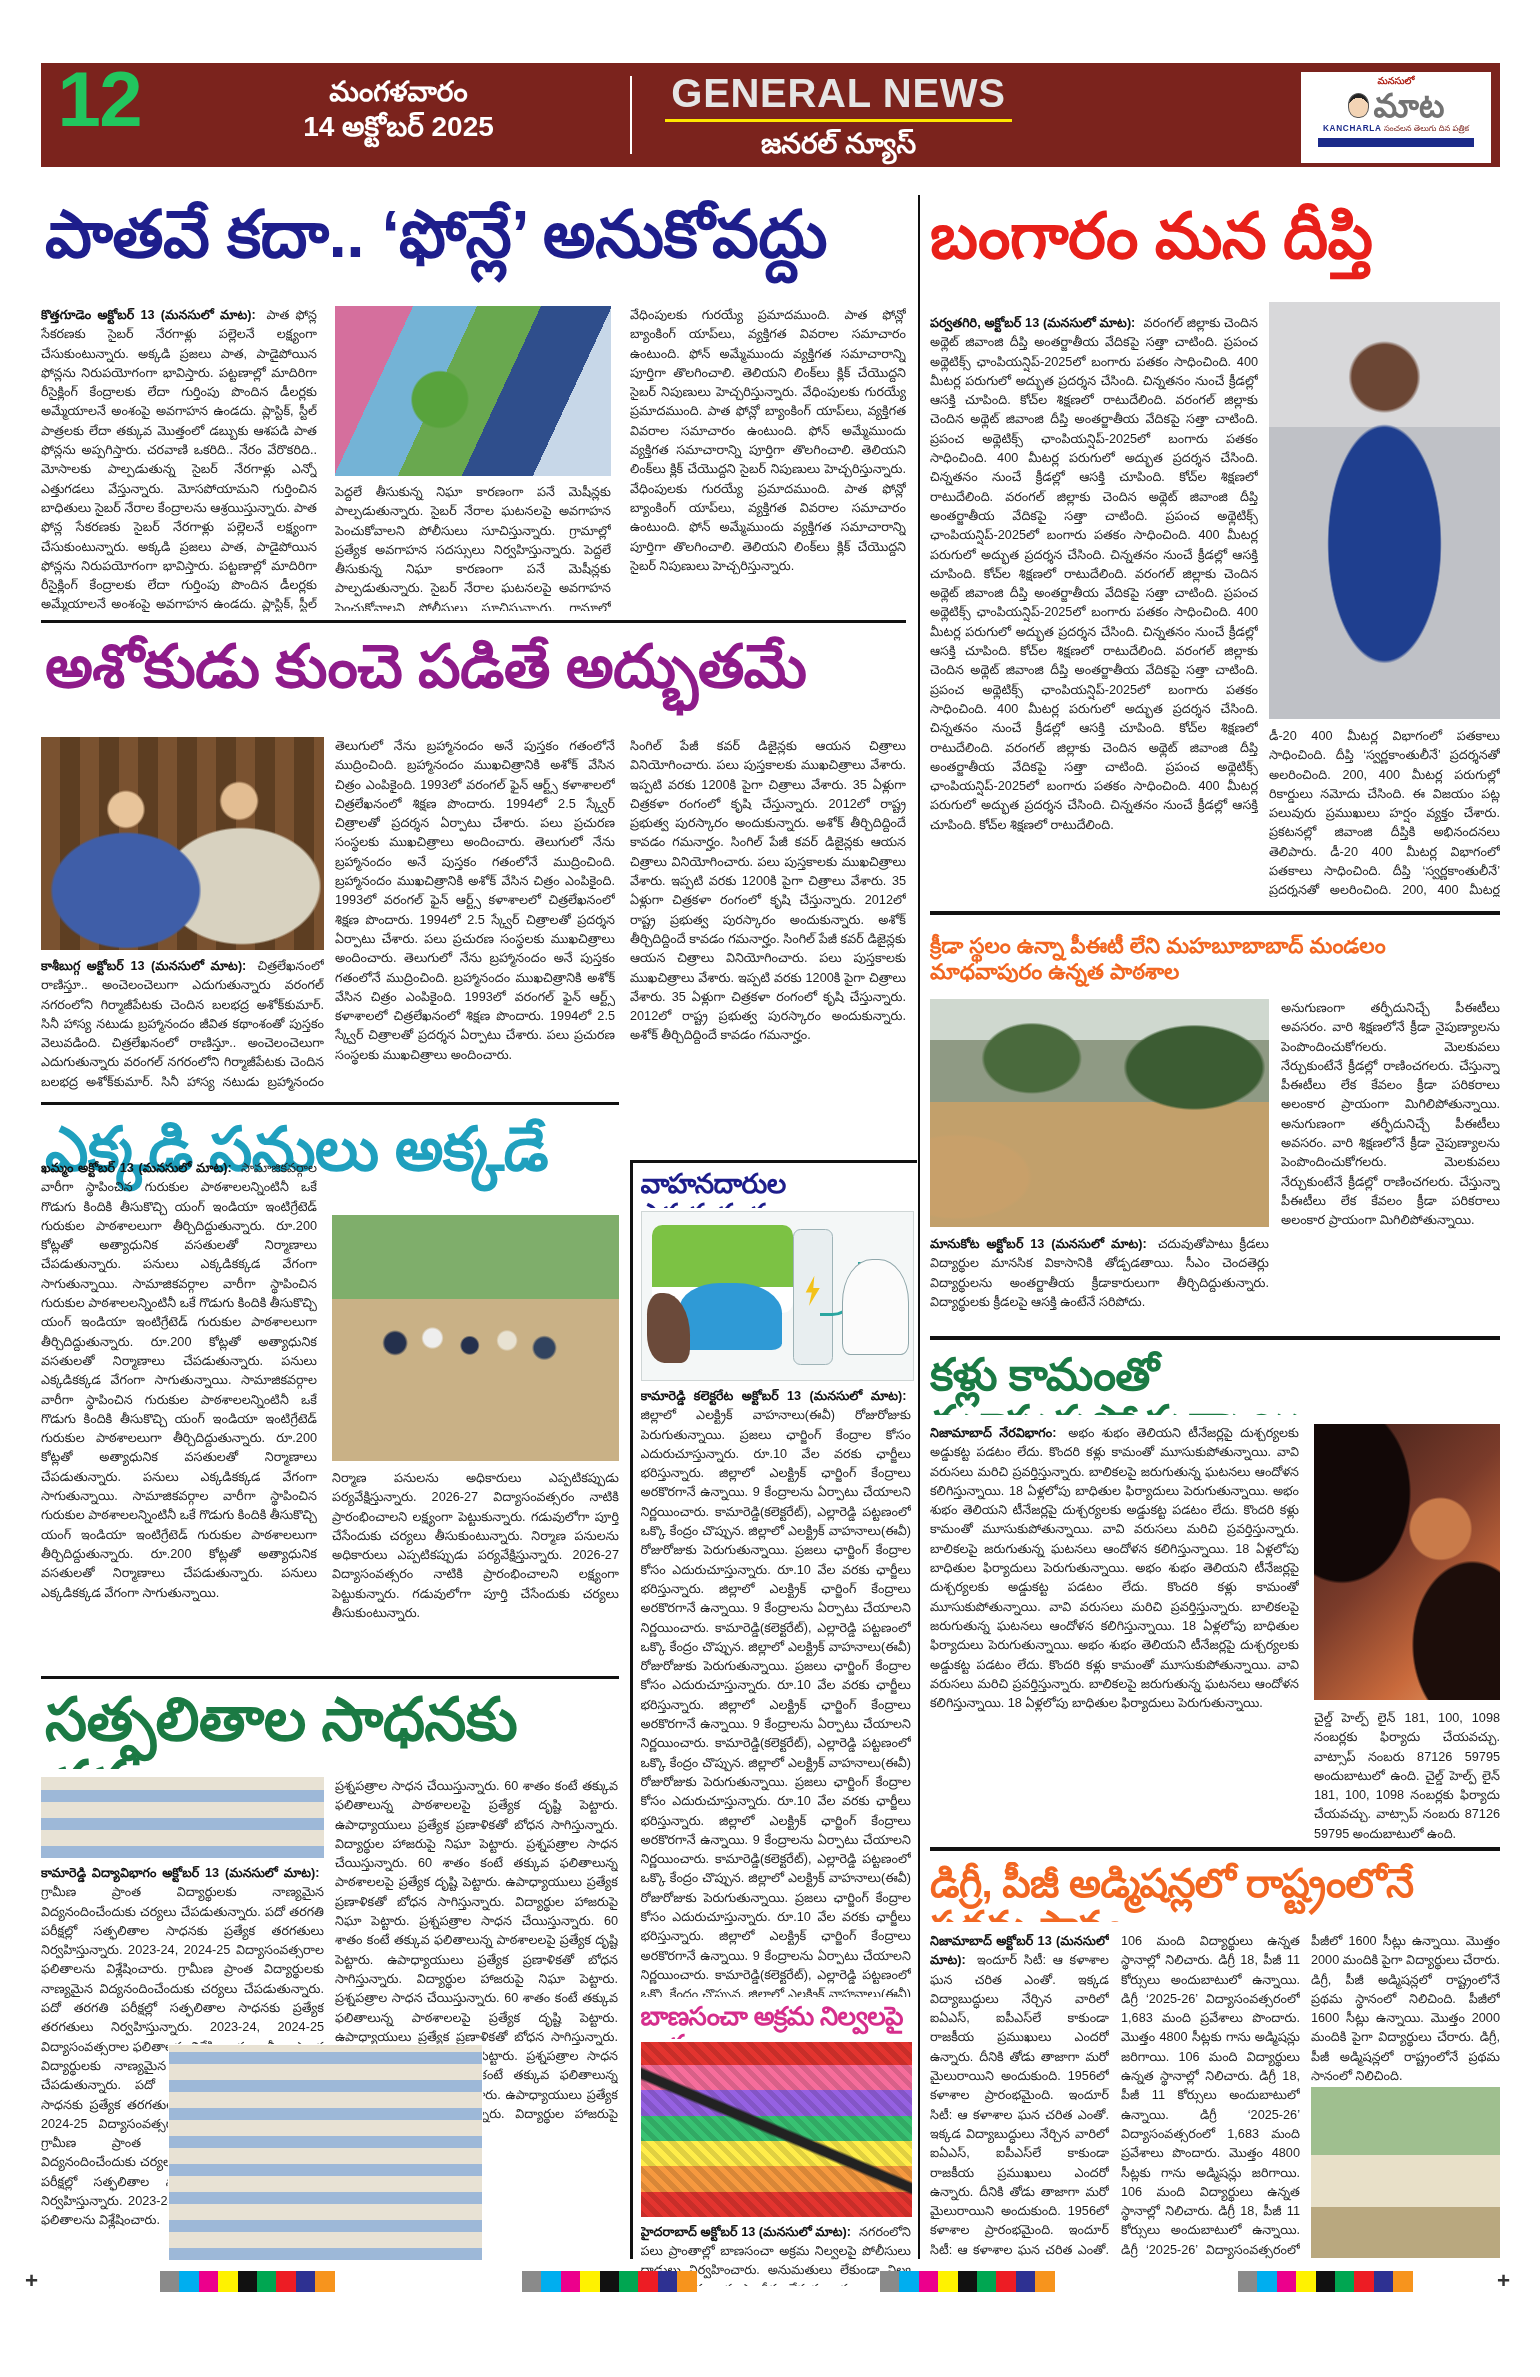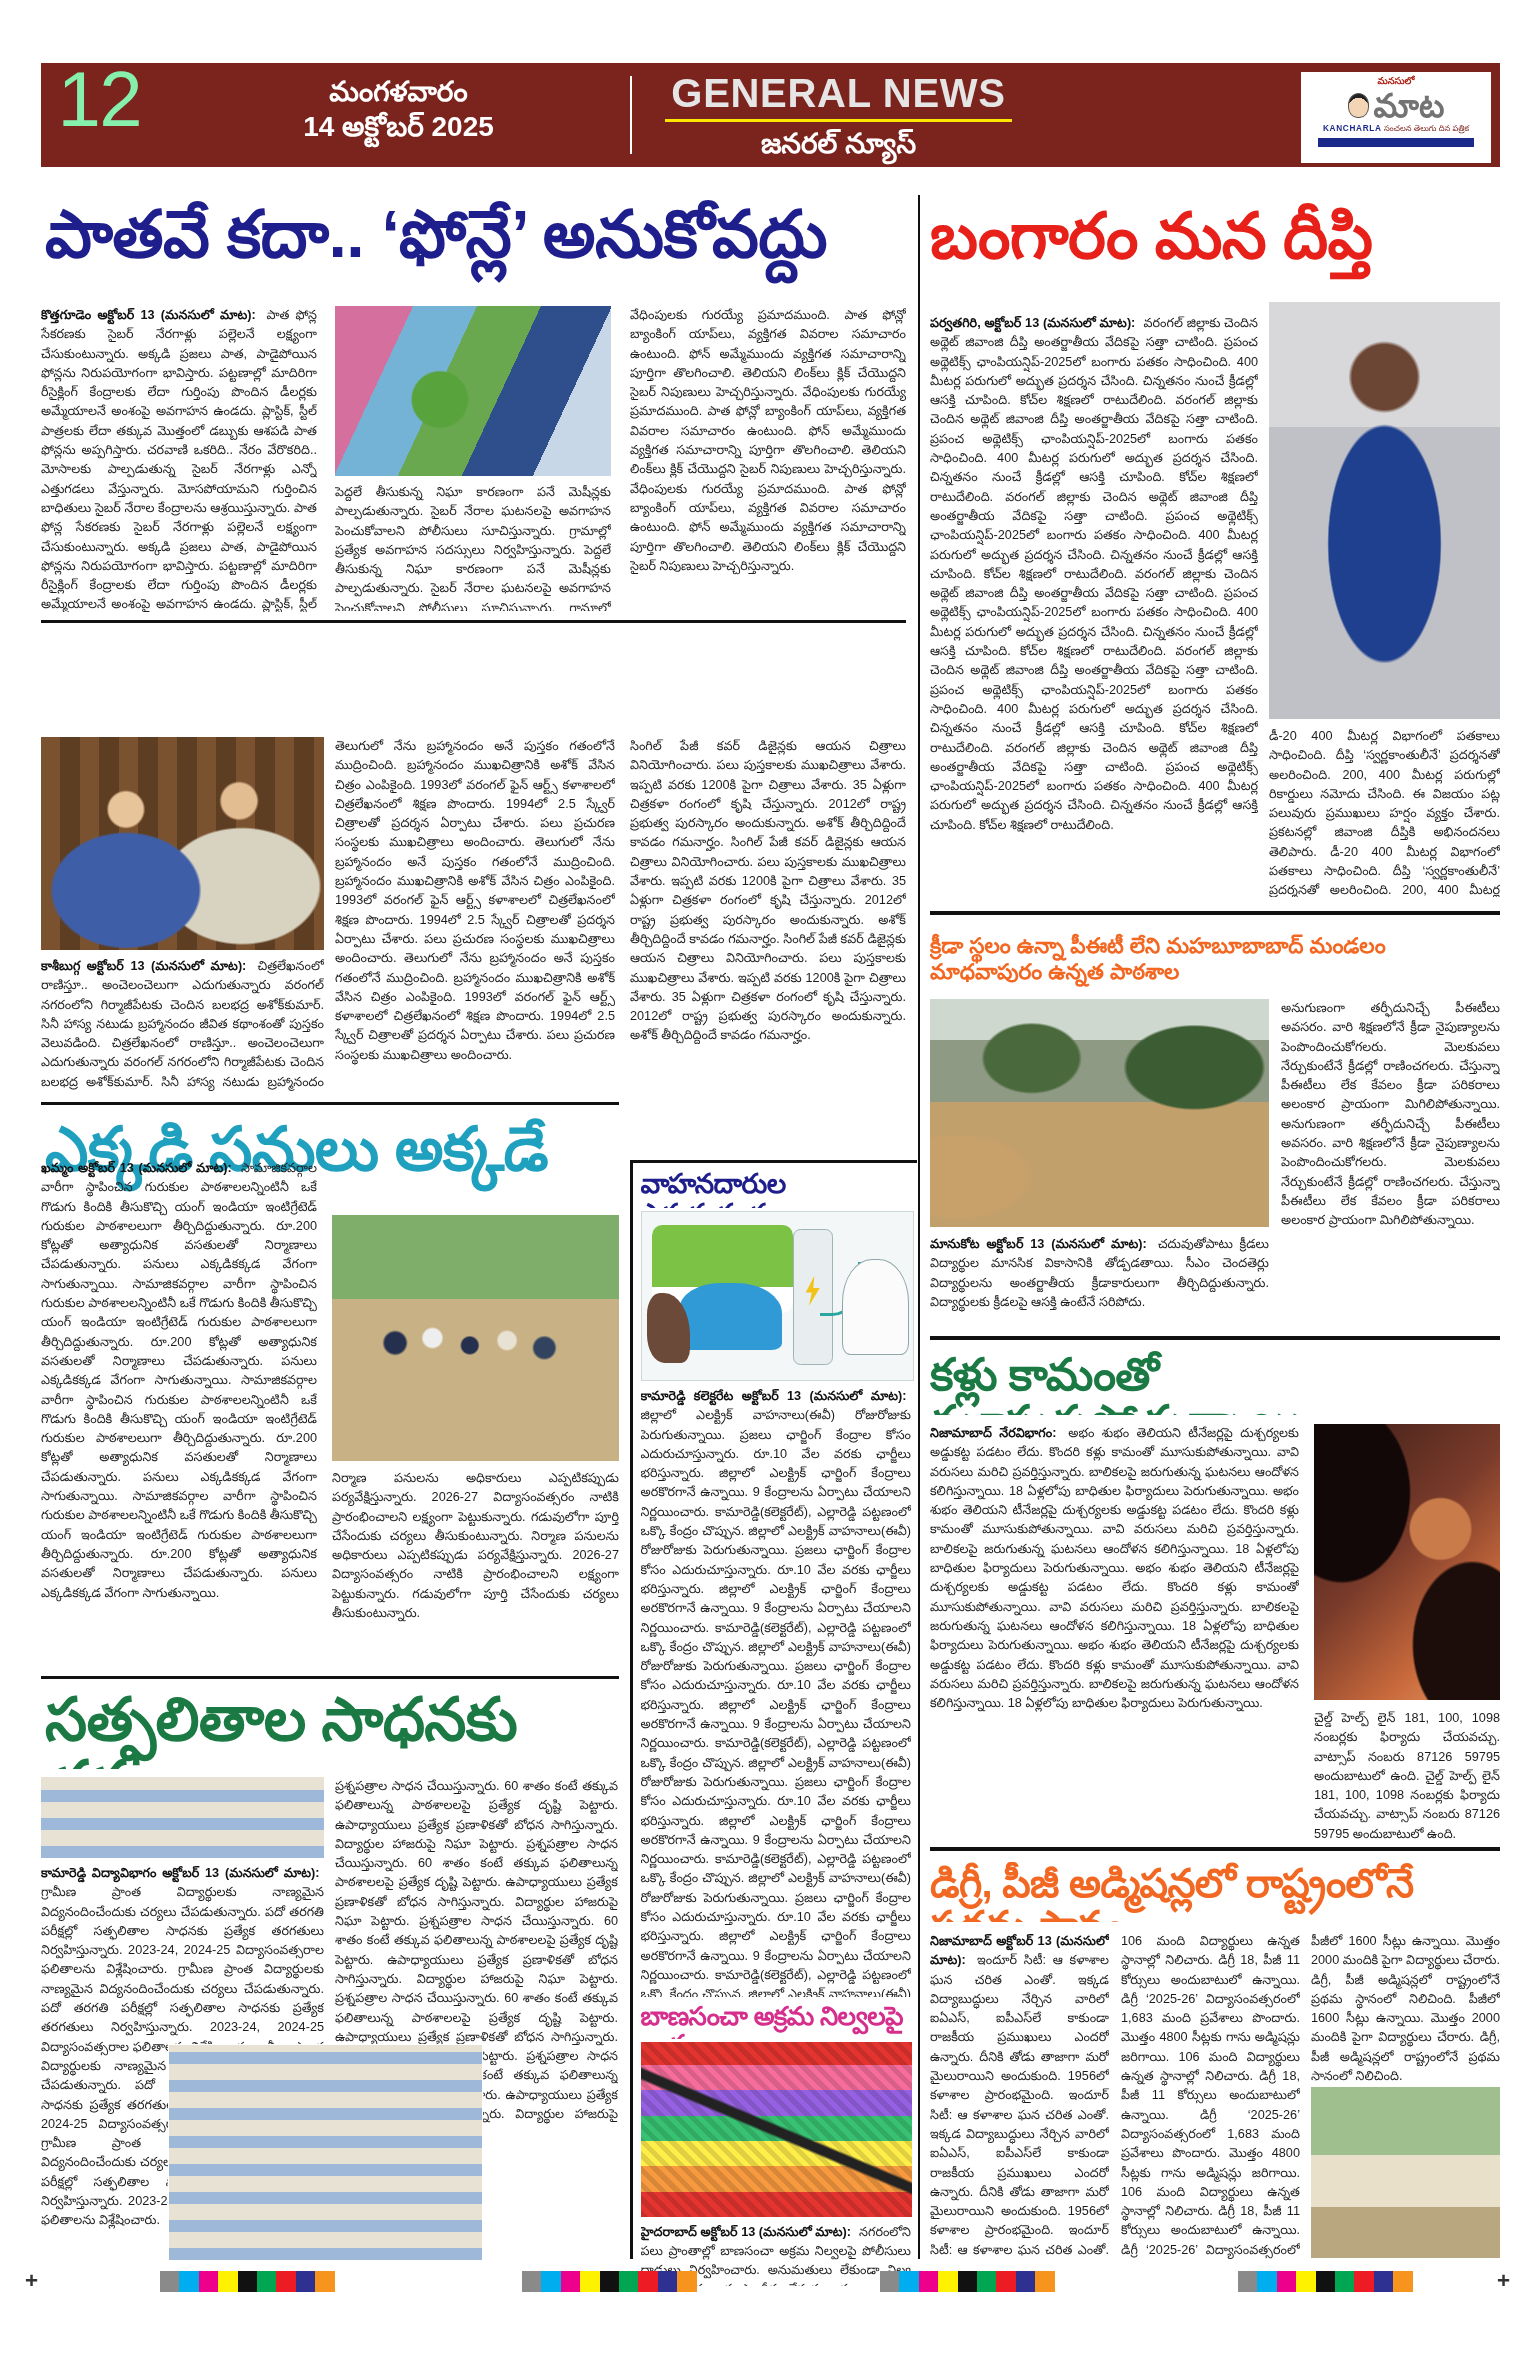--- a/index.html
+++ b/index.html
@@ -1,20 +1,20 @@
 <!DOCTYPE html>
 <html style="font-size:12px"><head>
 <meta charset="utf-8">
 <style>
   html,body{margin:0;padding:0;background:#ffffff;}
   .page{position:relative;width:1541px;height:2377px;background:#ffffff;overflow:hidden;
         font-family:"Liberation Sans", sans-serif;}
   
   .hdr{position:absolute;left:41px;top:63px;width:1459px;height:104px;background:#7B231D;}
-  .pagenum{position:absolute;left:16.4px;top:-9px;font-size:78px;font-weight:normal;color:#86efac;letter-spacing:-1.5px;}
+  .pagenum{position:absolute;left:16.4px;top:-9px;font-size:78px;font-weight:bold;color:#22c55e;letter-spacing:-1.5px;}
   .daybox{position:absolute;left:186px;top:12px;width:343px;text-align:center;color:#ffffff;font-weight:bold;}
   .daybox .l1{font-size:28px;line-height:1.2;}
   .daybox .l2{font-size:28px;line-height:1.3;}
   .hdr-vline{position:absolute;left:589px;top:13.4px;width:2.2px;height:78px;background:#ffffff;}
   .secbox{position:absolute;left:611px;top:7.5px;width:373px;text-align:center;}
   .sec-en{display:inline-block;font-size:40px;font-weight:bold;color:#e5e5e5;border-bottom:3.7px solid #FFE600;padding:0 6px 3px 6px;letter-spacing:0.7px;}
   .sec-te{font-size:28px;font-weight:bold;color:#ffffff;margin-top:6px;}
   .masthead{position:absolute;left:1260px;top:9px;width:190px;height:91px;background:#ffffff;text-align:center;padding-top:3px;box-sizing:border-box;}
   .mh-prefix{font-size:9.7px;color:#B02318;font-weight:bold;}
   .mh-row{display:flex;align-items:center;justify-content:center;gap:4.5px;}
@@ -133,20 +133,21 @@
   <div class="photo ph-phones" style="left:335px;top:306px;width:276px;height:170px;"></div>
   <div class="col" style="left:335px;top:483px;width:276px;height:128px;">
     <span>పెద్దలే తీసుకున్న నిఘా కారణంగా పనే మెషీన్లకు పాల్పడుతున్నారు. సైబర్ నేరాల ఘటనలపై అవగాహన పెంచుకోవాలని పోలీసులు సూచిస్తున్నారు. గ్రామాల్లో ప్రత్యేక అవగాహన సదస్సులు నిర్వహిస్తున్నారు. పెద్దలే తీసుకున్న నిఘా కారణంగా పనే మెషీన్లకు పాల్పడుతున్నారు. సైబర్ నేరాల ఘటనలపై అవగాహన పెంచుకోవాలని పోలీసులు సూచిస్తున్నారు. గ్రామాల్లో ప్రత్యేక అవగాహన సదస్సులు నిర్వహిస్తున్నారు.</span>
   </div>
   <div class="col" style="left:630px;top:306px;width:276px;height:306px;">
     <span>వేధింపులకు గురయ్యే ప్రమాదముంది. పాత ఫోన్లో బ్యాంకింగ్ యాప్‌లు, వ్యక్తిగత వివరాల సమాచారం ఉంటుంది. ఫోన్ అమ్మేముందు వ్యక్తిగత సమాచారాన్ని పూర్తిగా తొలగించాలి. తెలియని లింక్‌లు క్లిక్ చేయొద్దని సైబర్ నిపుణులు హెచ్చరిస్తున్నారు. వేధింపులకు గురయ్యే ప్రమాదముంది. పాత ఫోన్లో బ్యాంకింగ్ యాప్‌లు, వ్యక్తిగత వివరాల సమాచారం ఉంటుంది. ఫోన్ అమ్మేముందు వ్యక్తిగత సమాచారాన్ని పూర్తిగా తొలగించాలి. తెలియని లింక్‌లు క్లిక్ చేయొద్దని సైబర్ నిపుణులు హెచ్చరిస్తున్నారు. వేధింపులకు గురయ్యే ప్రమాదముంది. పాత ఫోన్లో బ్యాంకింగ్ యాప్‌లు, వ్యక్తిగత వివరాల సమాచారం ఉంటుంది. ఫోన్ అమ్మేముందు వ్యక్తిగత సమాచారాన్ని పూర్తిగా తొలగించాలి. తెలియని లింక్‌లు క్లిక్ చేయొద్దని సైబర్ నిపుణులు హెచ్చరిస్తున్నారు.</span>
   </div>
 
   <div class="rule" style="left:41px;top:620px;width:865px;height:3px;"></div>
 
+  <div class="hl hl-purple" style="left:45px;top:635px;width:857px;height:91px;font-size:60px;">అశోకుడు కుంచె పడితే అద్భుతమే</div>
   <div class="photo ph-ashok" style="left:41px;top:737px;width:283px;height:213px;"></div>
   <div class="col" style="left:41px;top:957px;width:283px;height:137px;">
     <strong class="dl">కాశీబుగ్గ అక్టోబర్ 13 (మనసులో మాట):</strong>
     <span>చిత్రలేఖనంలో రాణిస్తూ.. అంచెలంచెలుగా ఎదుగుతున్నారు వరంగల్ నగరంలోని గిర్మాజీపేటకు చెందిన బలభద్ర అశోక్‌కుమార్. సినీ హాస్య నటుడు బ్రహ్మానందం జీవిత కథాంశంతో పుస్తకం వెలువడింది. చిత్రలేఖనంలో రాణిస్తూ.. అంచెలంచెలుగా ఎదుగుతున్నారు వరంగల్ నగరంలోని గిర్మాజీపేటకు చెందిన బలభద్ర అశోక్‌కుమార్. సినీ హాస్య నటుడు బ్రహ్మానందం జీవిత కథాంశంతో పుస్తకం వెలువడింది.</span>
   </div>
   <div class="col" style="left:335px;top:737px;width:280px;height:358px;">
     <span>తెలుగులో నేను బ్రహ్మానందం అనే పుస్తకం గతంలోనే ముద్రించింది. బ్రహ్మానందం ముఖచిత్రానికి అశోక్ వేసిన చిత్రం ఎంపికైంది. 1993లో వరంగల్ ఫైన్ ఆర్ట్స్ కళాశాలలో చిత్రలేఖనంలో శిక్షణ పొందారు. 1994లో 2.5 స్క్వేర్ చిత్రాలతో ప్రదర్శన ఏర్పాటు చేశారు. పలు ప్రచురణ సంస్థలకు ముఖచిత్రాలు అందించారు. తెలుగులో నేను బ్రహ్మానందం అనే పుస్తకం గతంలోనే ముద్రించింది. బ్రహ్మానందం ముఖచిత్రానికి అశోక్ వేసిన చిత్రం ఎంపికైంది. 1993లో వరంగల్ ఫైన్ ఆర్ట్స్ కళాశాలలో చిత్రలేఖనంలో శిక్షణ పొందారు. 1994లో 2.5 స్క్వేర్ చిత్రాలతో ప్రదర్శన ఏర్పాటు చేశారు. పలు ప్రచురణ సంస్థలకు ముఖచిత్రాలు అందించారు. తెలుగులో నేను బ్రహ్మానందం అనే పుస్తకం గతంలోనే ముద్రించింది. బ్రహ్మానందం ముఖచిత్రానికి అశోక్ వేసిన చిత్రం ఎంపికైంది. 1993లో వరంగల్ ఫైన్ ఆర్ట్స్ కళాశాలలో చిత్రలేఖనంలో శిక్షణ పొందారు. 1994లో 2.5 స్క్వేర్ చిత్రాలతో ప్రదర్శన ఏర్పాటు చేశారు. పలు ప్రచురణ సంస్థలకు ముఖచిత్రాలు అందించారు.</span>
   </div>
   <div class="col" style="left:630px;top:737px;width:276px;height:412px;">
     <span>సింగిల్ పేజీ కవర్ డిజైన్లకు ఆయన చిత్రాలు వినియోగించారు. పలు పుస్తకాలకు ముఖచిత్రాలు వేశారు. ఇప్పటి వరకు 1200కి పైగా చిత్రాలు వేశారు. 35 ఏళ్లుగా చిత్రకళా రంగంలో కృషి చేస్తున్నారు. 2012లో రాష్ట్ర ప్రభుత్వ పురస్కారం అందుకున్నారు. అశోక్ తీర్చిదిద్దిందే కావడం గమనార్హం. సింగిల్ పేజీ కవర్ డిజైన్లకు ఆయన చిత్రాలు వినియోగించారు. పలు పుస్తకాలకు ముఖచిత్రాలు వేశారు. ఇప్పటి వరకు 1200కి పైగా చిత్రాలు వేశారు. 35 ఏళ్లుగా చిత్రకళా రంగంలో కృషి చేస్తున్నారు. 2012లో రాష్ట్ర ప్రభుత్వ పురస్కారం అందుకున్నారు. అశోక్ తీర్చిదిద్దిందే కావడం గమనార్హం. సింగిల్ పేజీ కవర్ డిజైన్లకు ఆయన చిత్రాలు వినియోగించారు. పలు పుస్తకాలకు ముఖచిత్రాలు వేశారు. ఇప్పటి వరకు 1200కి పైగా చిత్రాలు వేశారు. 35 ఏళ్లుగా చిత్రకళా రంగంలో కృషి చేస్తున్నారు. 2012లో రాష్ట్ర ప్రభుత్వ పురస్కారం అందుకున్నారు. అశోక్ తీర్చిదిద్దిందే కావడం గమనార్హం.</span>

